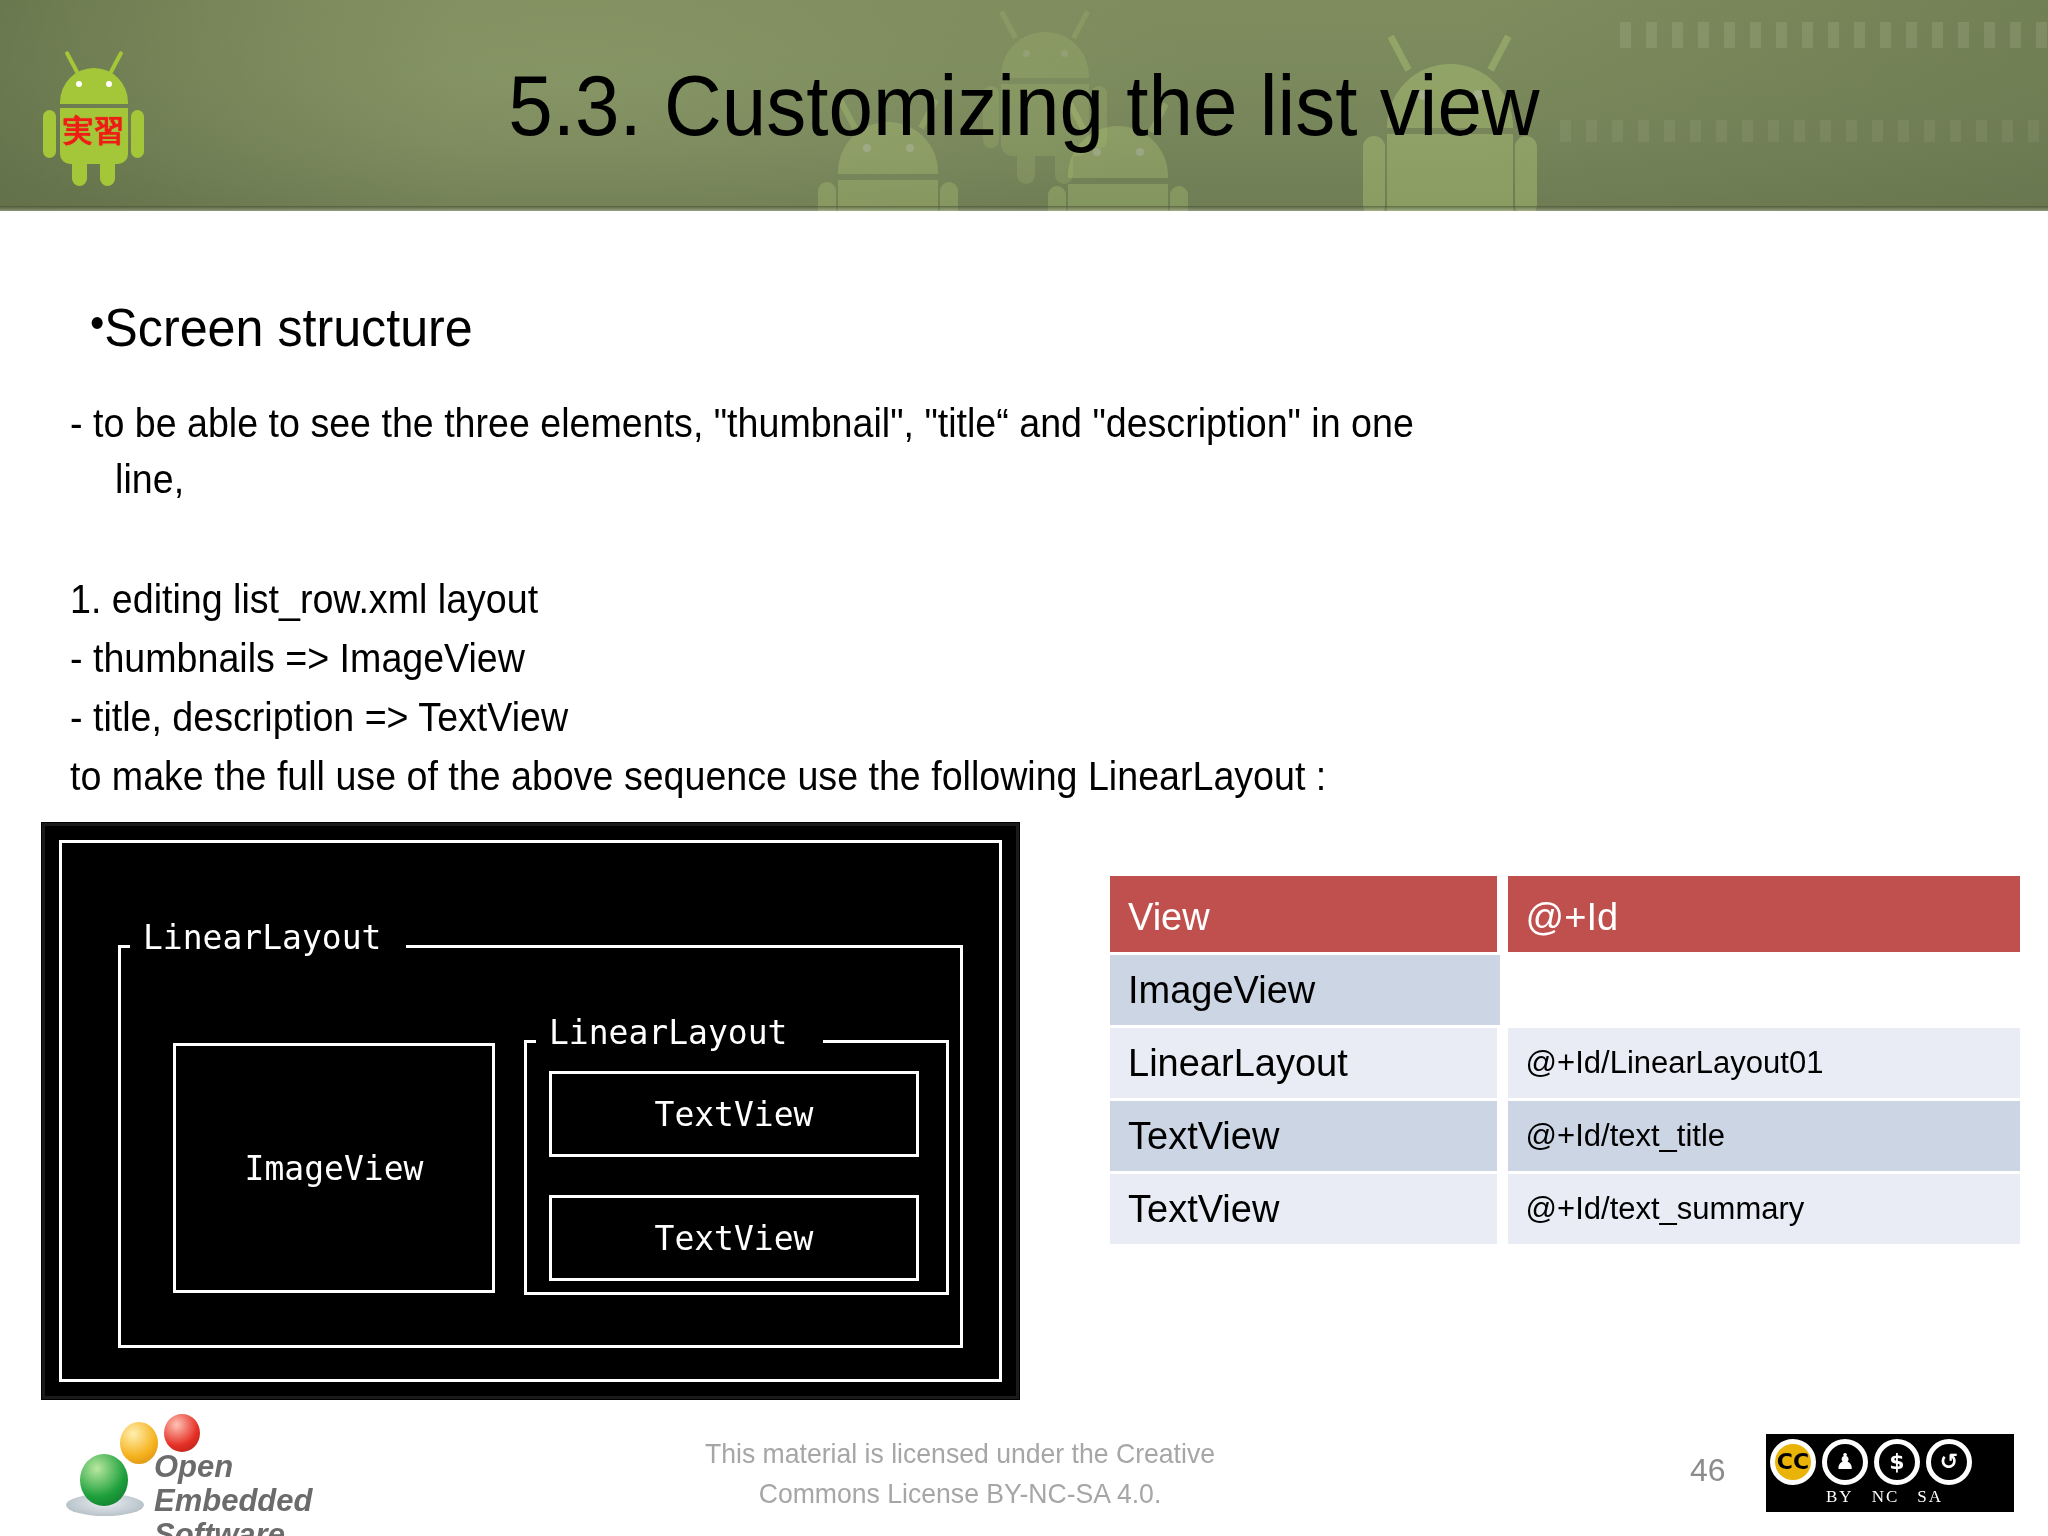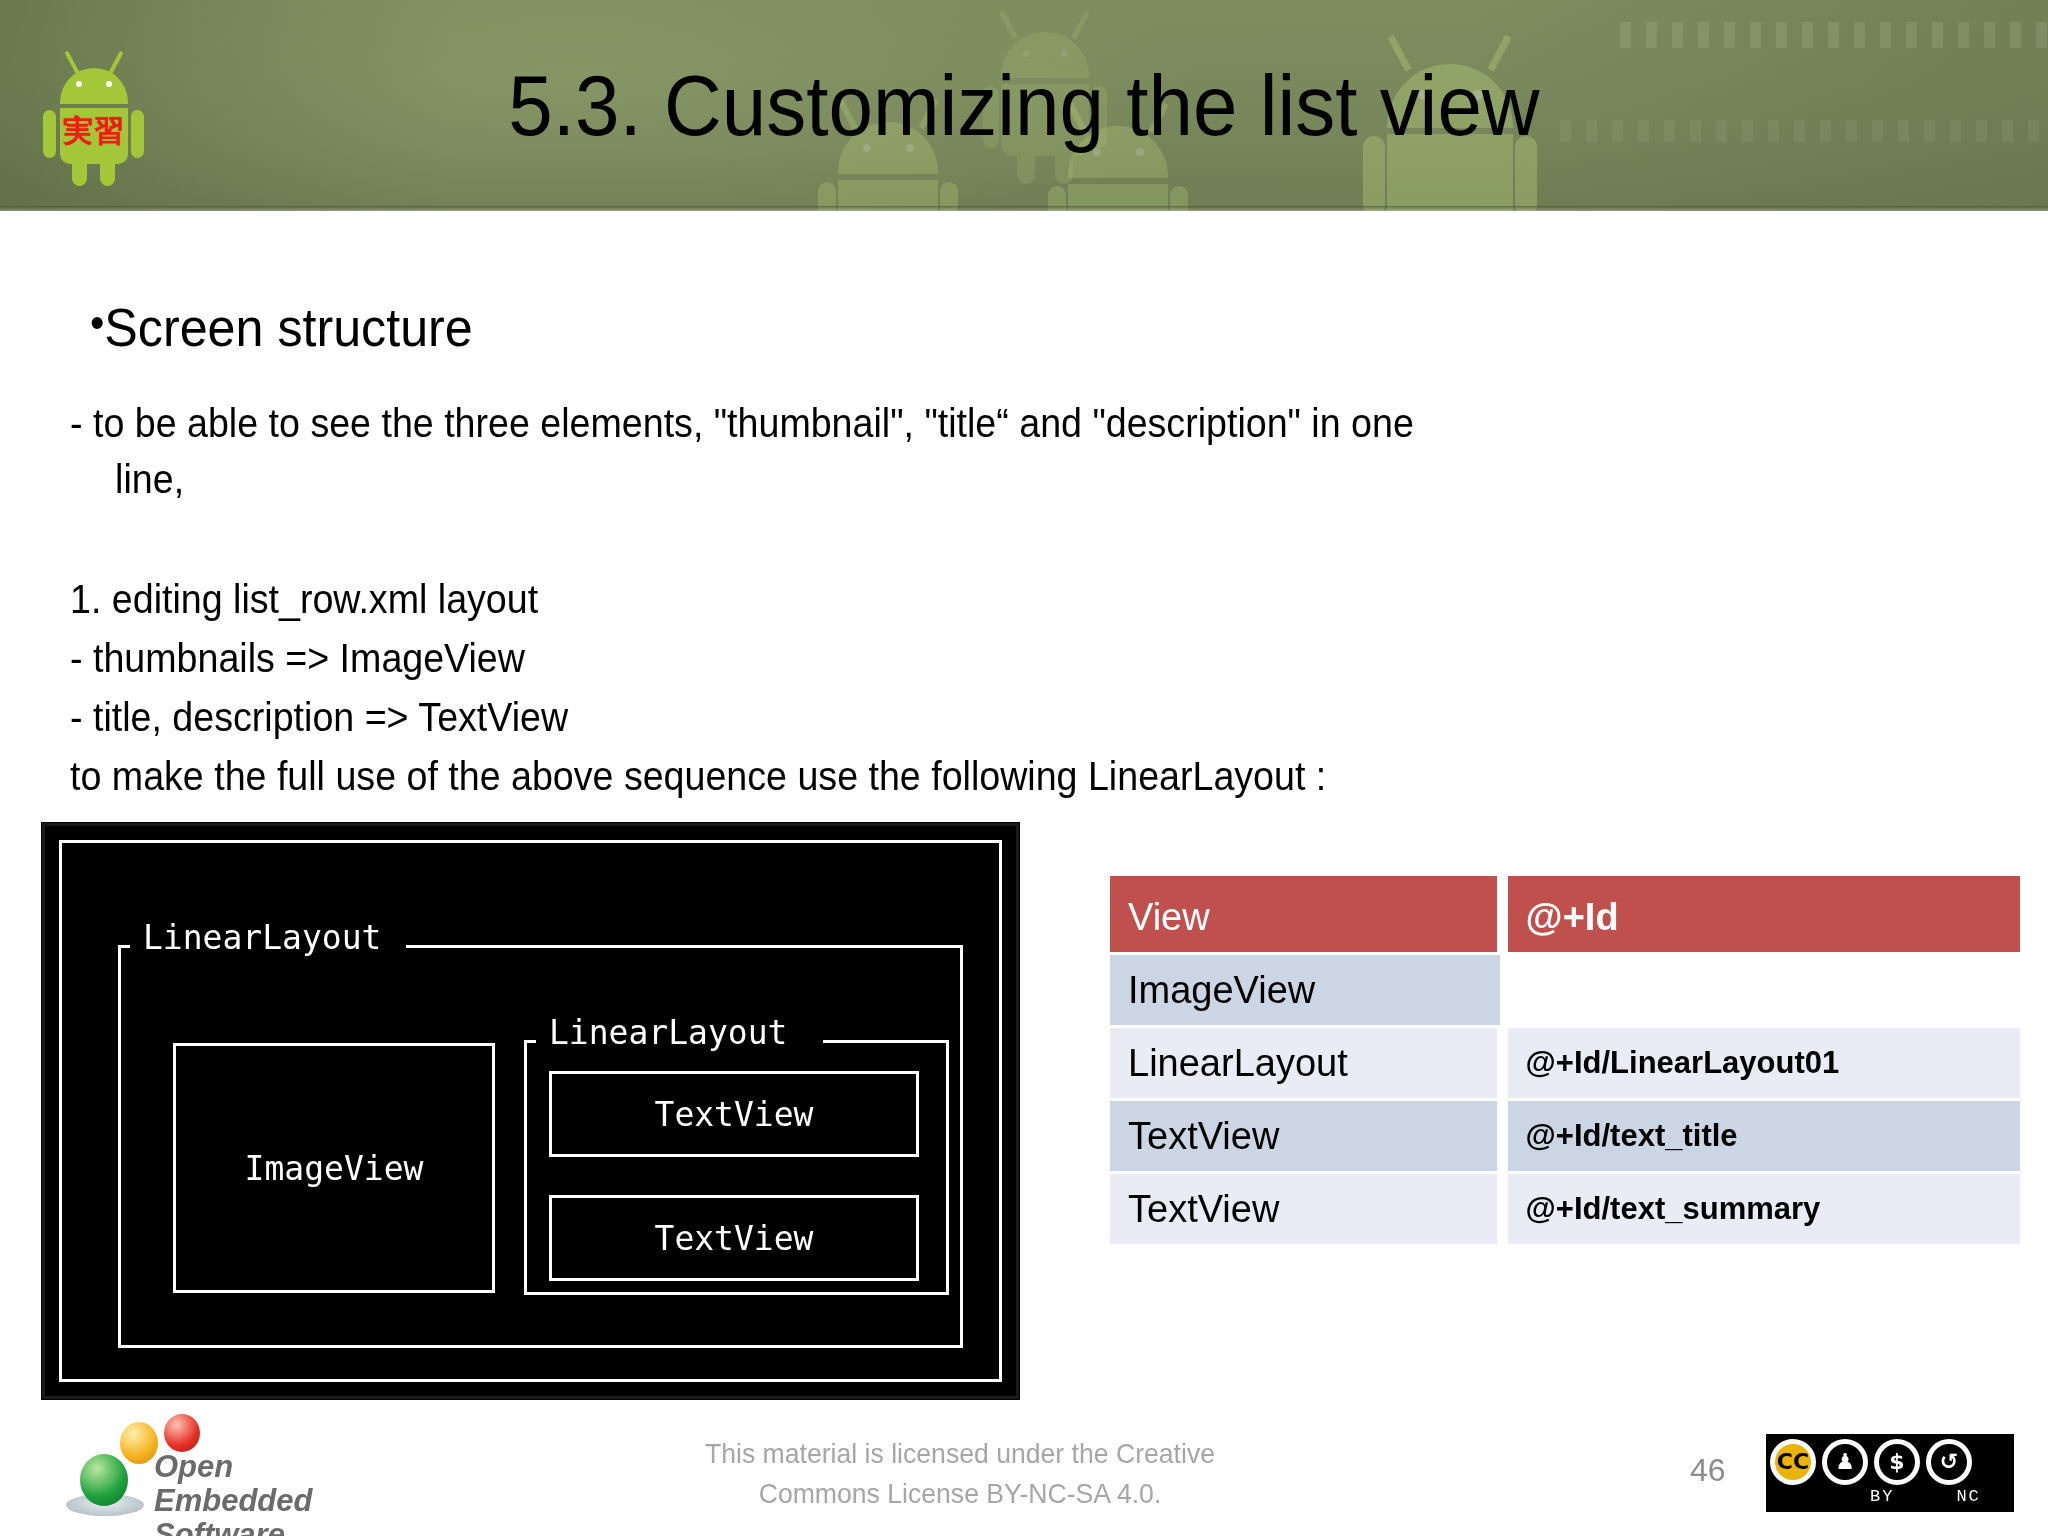--- a/index.html
+++ b/index.html
@@ -167,21 +167,21 @@
   .vtable {
     position: absolute; left: 1094px; top: 876px;
     width: 910px;
     border-collapse: separate;
     border-spacing: 0 3px;
     font-size: 0;
     padding-left: 16px;
   }
   .vrow { display: flex; width: 910px; margin-bottom: 3px; }
   .vrow .c1 { width: 390px; }
-  .vrow .c2 { width: 517px; margin-left: 11px; font-weight: bold; }
+  .vrow .c2 { width: 517px; margin-left: 11px; }
   .vhead .c1, .vhead .c2 {
     background: #c0504d; color: #ffffff;
     font-size: 38px; line-height: 38px;
     padding: 22px 18px 24px 18px;
   }
   .vhead .c1 { height: 76px; }
   .vhead .c2 { height: 76px; }
   .vbody-a .c1, .vbody-a .c2 { background: #ccd5e4; }
   .vbody-b .c1, .vbody-b .c2 { background: #e9ecf4; }
   .vbody .c1 {
@@ -242,22 +242,21 @@
   }
   .cc-circle.filled {
     background: #eab308; color: #000000;
   }
   .cc-bottom {
     display: flex; height: 24px; align-items: center;
     padding-left: 56px; gap: 18px;
   }
   .cc-bottom span {
     color: #ffffff; font-size: 17px; letter-spacing: 2px;
-    font-family: Liberation Mono, monospace;
-    margin-left: 44px;
+    font-family: Liberation Serif, serif;
   }
 </style>
 </head>
 <body>
 
 <div class="header">
   <div class="hdr-shade"></div>
 
   <div class="ghost-droid" style="left:985px; top:8px; width:120px; height:175px;">
     <div class="gd-ant" style="left:28px; top:0px; width:5px; height:30px; transform:rotate(-28deg);"></div>

